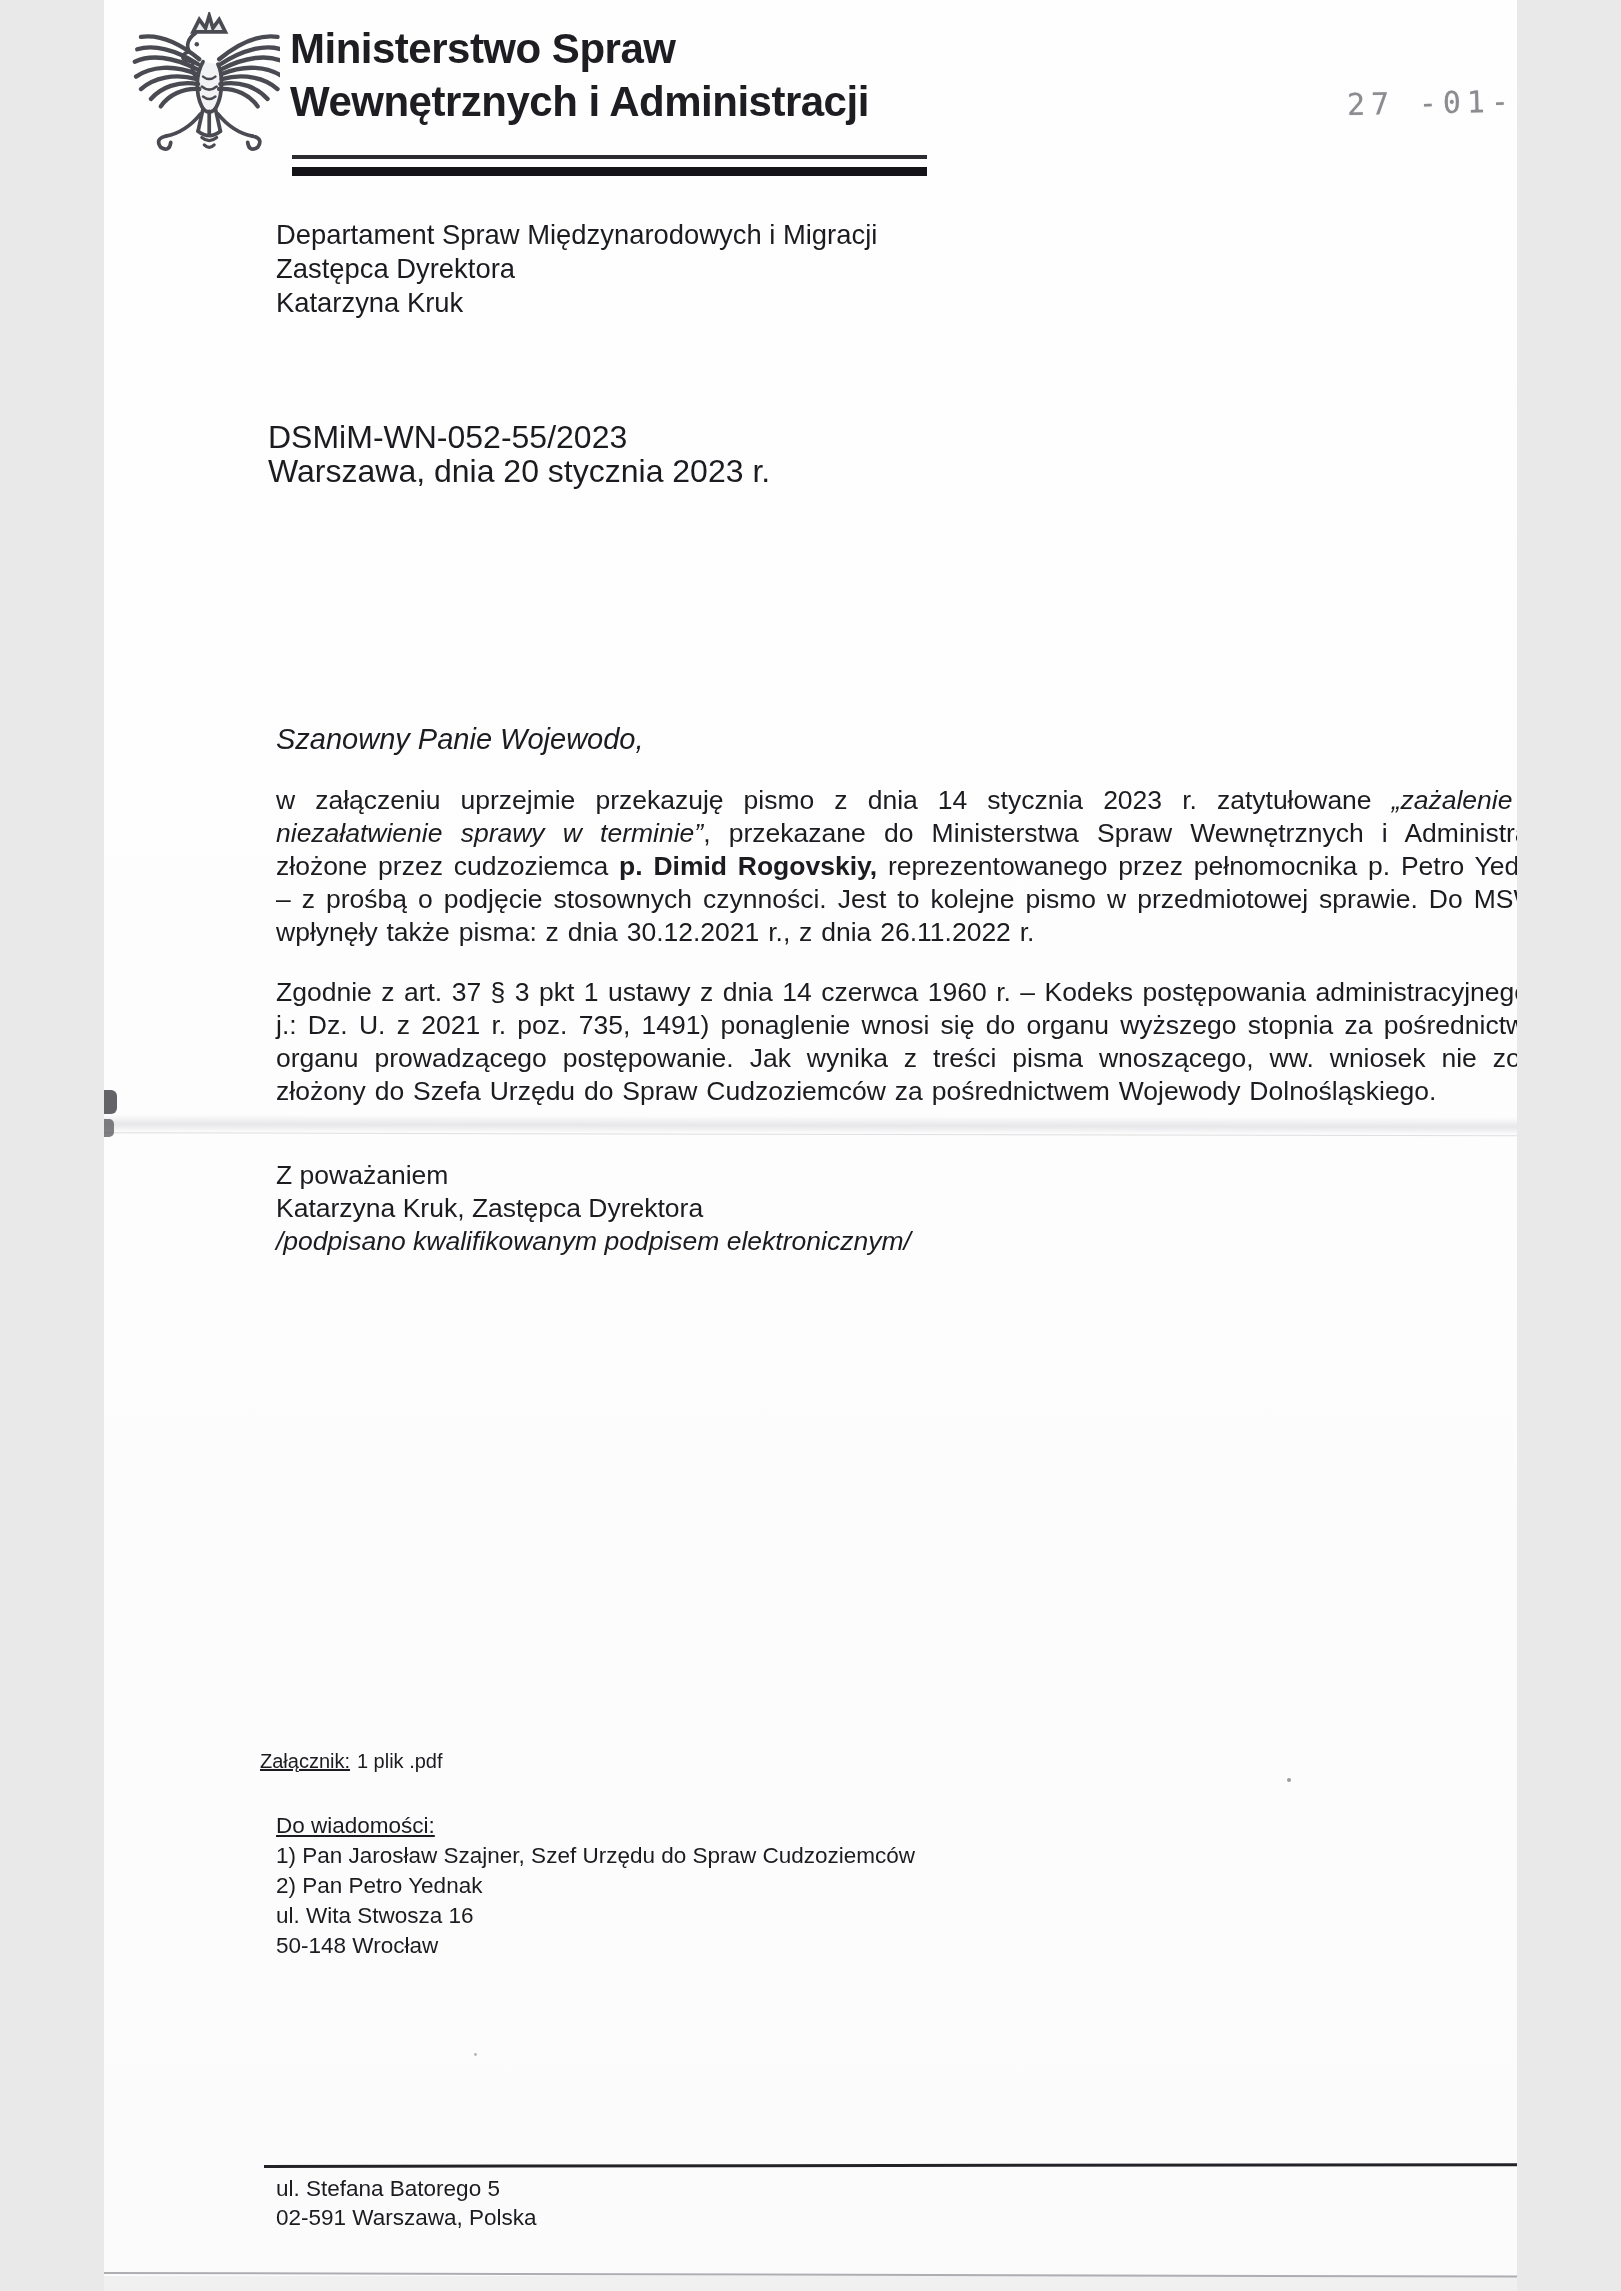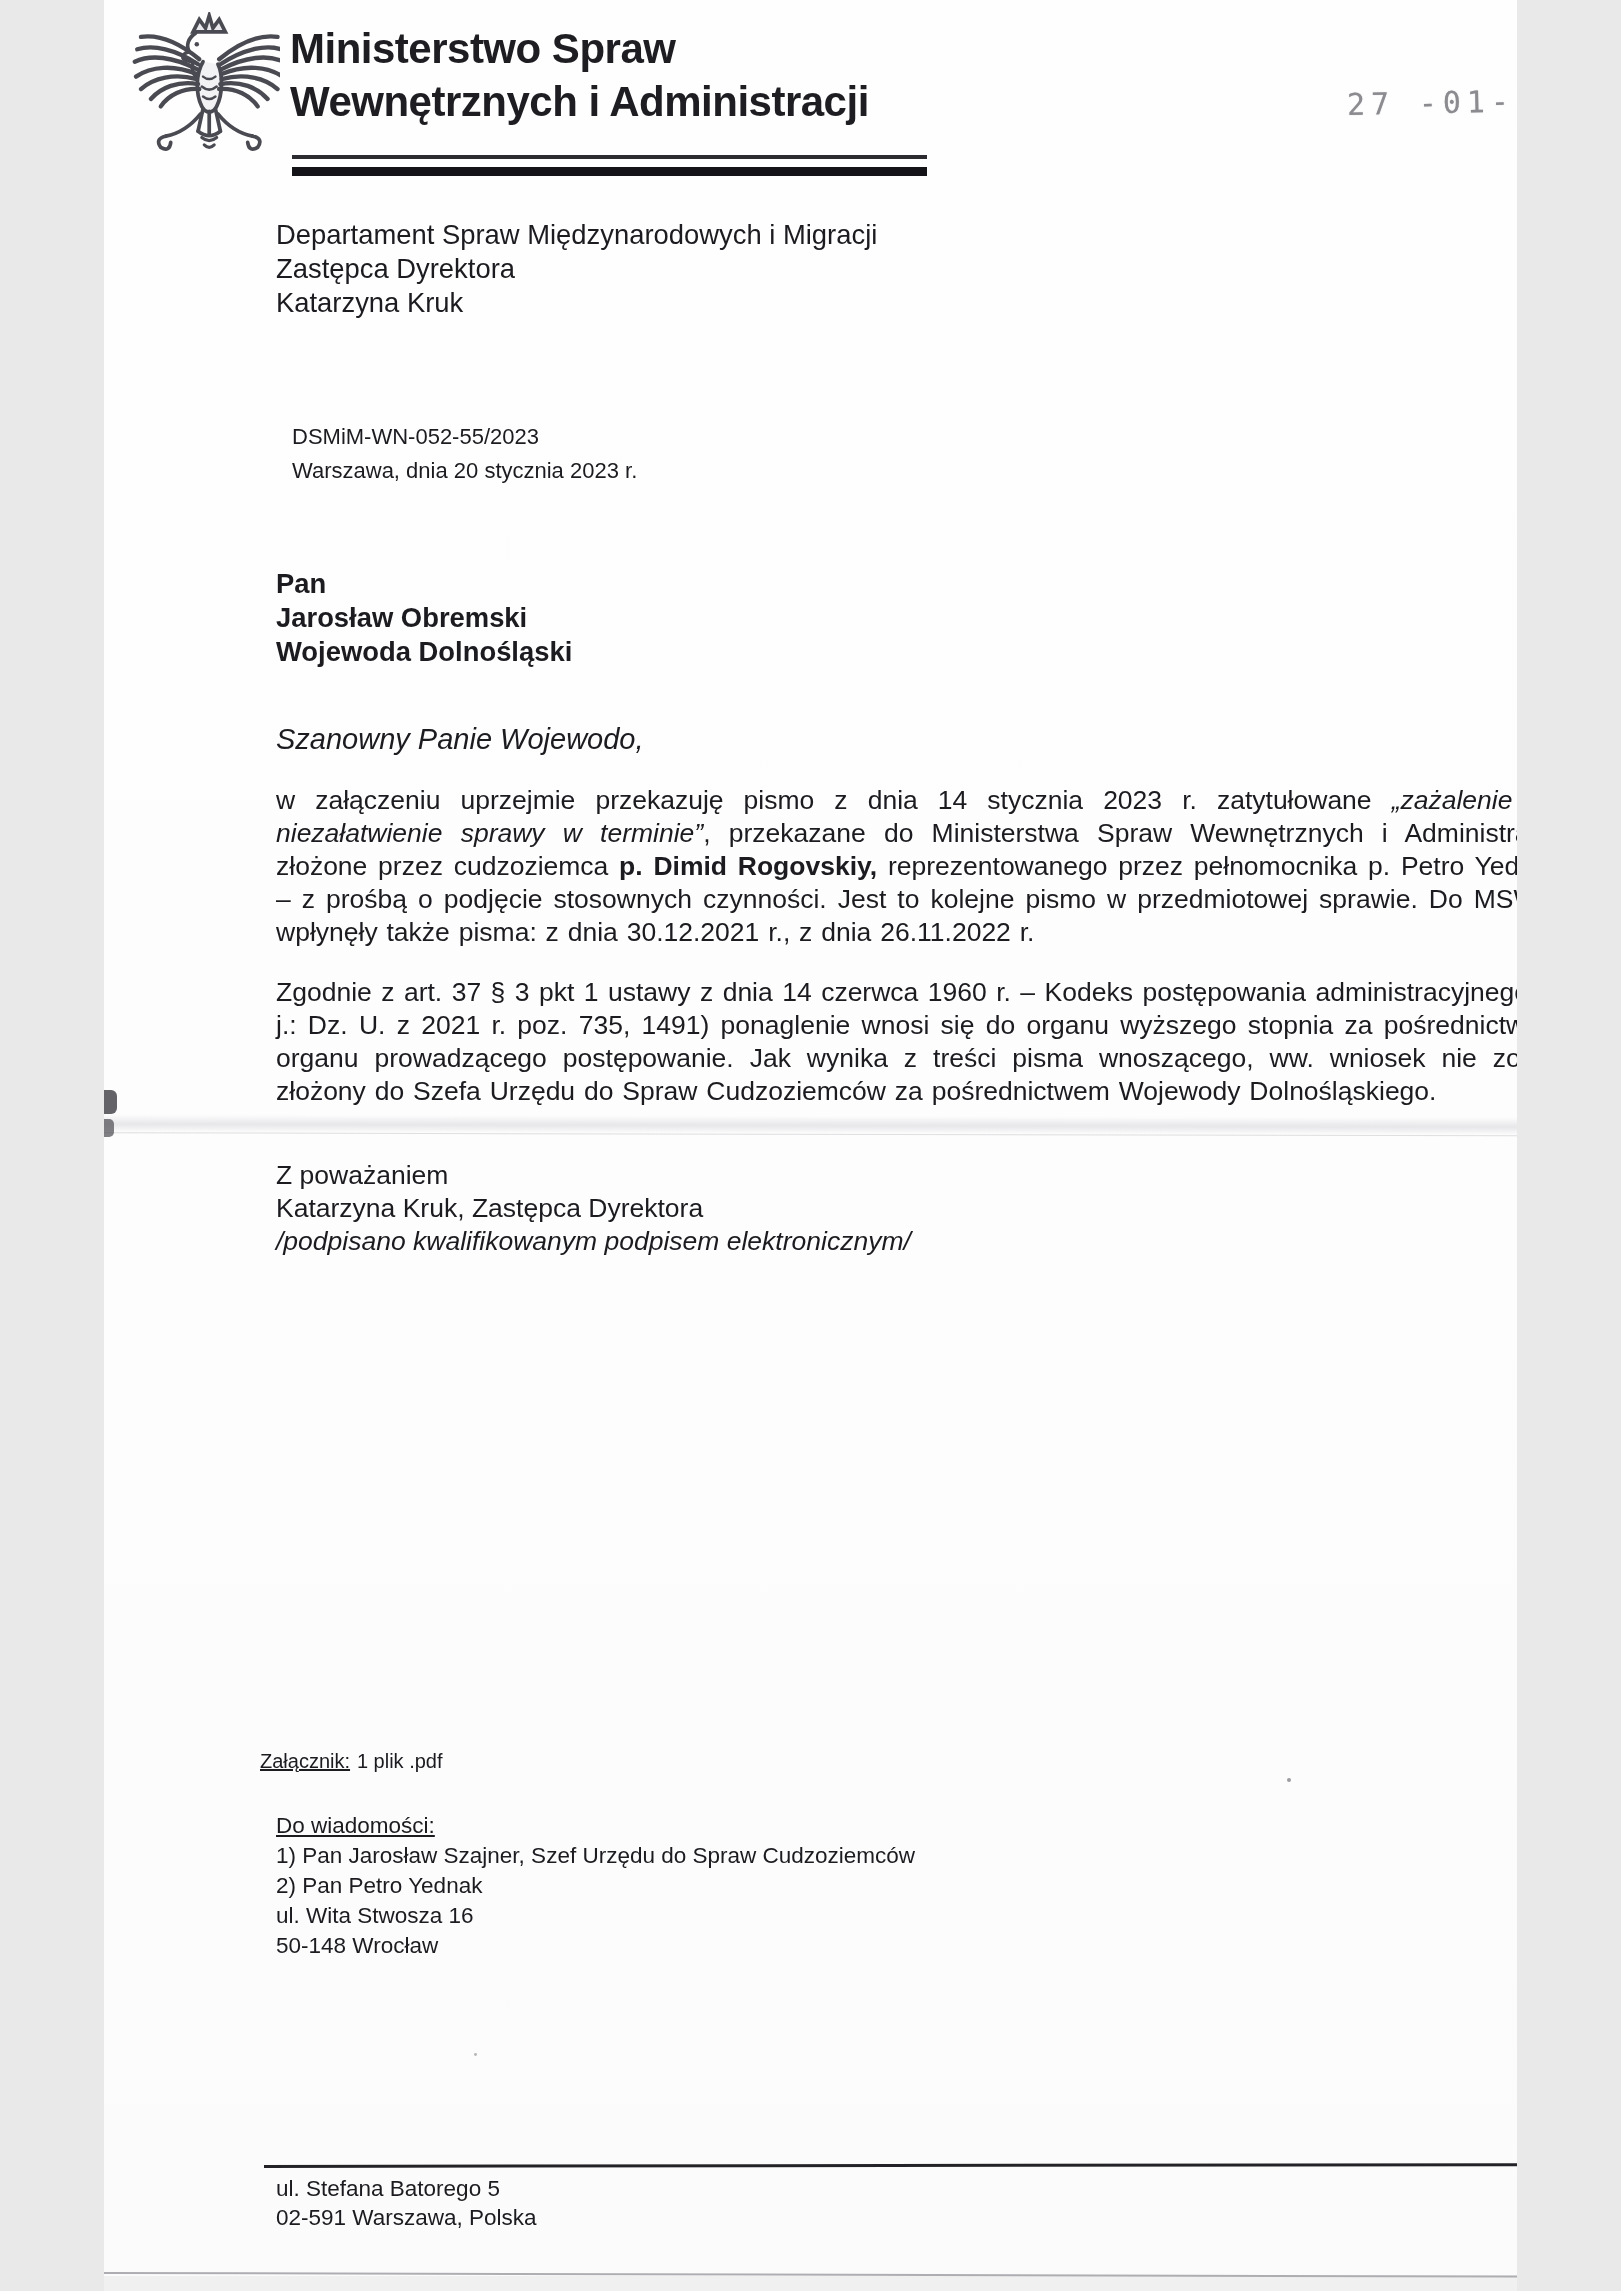--- a/index.html
+++ b/index.html
@@ -28,21 +28,21 @@
     left:1243px;top:84px;
     font-family:"DejaVu Sans Mono",monospace;
     font-size:30px;color:#8b8b90;letter-spacing:5.9px;
     transform:rotate(-1.2deg);white-space:nowrap;
     text-shadow:0 0 1px rgba(139,139,144,.55);
   }
   .stamp-dot{left:1494px;top:98px;width:4.9px;height:4.9px;border-radius:50%;background:#6f6f74;opacity:.7;}
 
   
   .sender{left:172px;top:218px;font-size:27.4px;line-height:34px;}
-  .reference{left:188px;top:420px;font-size:22px;line-height:34px;}
+  .reference{left:164px;top:420px;font-size:32px;line-height:34px;}
   .addressee{left:172px;top:567px;font-size:27.4px;line-height:34px;font-weight:700;}
   .greeting{left:172px;top:723px;font-size:29px;font-style:italic;}
 
   .para{left:172px;width:1286px;font-size:26.5px;line-height:33px;text-align:justify;word-spacing:1.5px;}
   .p1{top:784px;}
   .p2{top:976px;}
   .seg-italic{font-style:italic;}
   .seg-bold{font-weight:700;}
 
   .closing{left:172px;top:1159px;font-size:26.5px;line-height:33px;}
@@ -131,25 +131,20 @@
     <div>Departament Spraw Międzynarodowych i Migracji</div>
     <div>Zastępca Dyrektora</div>
     <div>Katarzyna Kruk</div>
   </div>
 
   <div class="abs reference">
     <div>DSMiM-WN-052-55/2023</div>
     <div>Warszawa, dnia 20 stycznia 2023 r.</div>
   </div>
 
-  <div class="abs addressee">
-    <div>Pan</div>
-    <div>Jarosław Obremski</div>
-    <div>Wojewoda Dolnośląski</div>
-  </div>
 
   <div class="abs greeting">Szanowny Panie Wojewodo,</div>
 
   <div class="abs para p1"><span>w załączeniu uprzejmie przekazuję pismo z dnia 14 stycznia 2023 r. zatytułowane </span><span class="seg-italic">„zażalenie na niezałatwienie sprawy w terminie”</span><span>, przekazane do Ministerstwa Spraw Wewnętrznych i Administracji, złożone przez cudzoziemca </span><span class="seg-bold">p. Dimid Rogovskiy,</span><span> reprezentowanego przez pełnomocnika p. Petro Yednak – z prośbą o podjęcie stosownych czynności. Jest to kolejne pismo w przedmiotowej sprawie. Do MSWiA wpłynęły także pisma: z dnia 30.12.2021 r., z dnia 26.11.2022 r.</span></div>
 
   <div class="abs para p2">Zgodnie z art. 37 § 3 pkt 1 ustawy z dnia 14 czerwca 1960 r. – Kodeks postępowania administracyjnego (t. j.: Dz. U. z 2021 r. poz. 735, 1491) ponaglenie wnosi się do organu wyższego stopnia za pośrednictwem organu prowadzącego postępowanie. Jak wynika z treści pisma wnoszącego, ww. wniosek nie został złożony do Szefa Urzędu do Spraw Cudzoziemców za pośrednictwem Wojewody Dolnośląskiego.</div>
 
   <div class="abs crease"></div>
   <div class="abs edge-smudge1"></div>
   <div class="abs edge-smudge2"></div>

